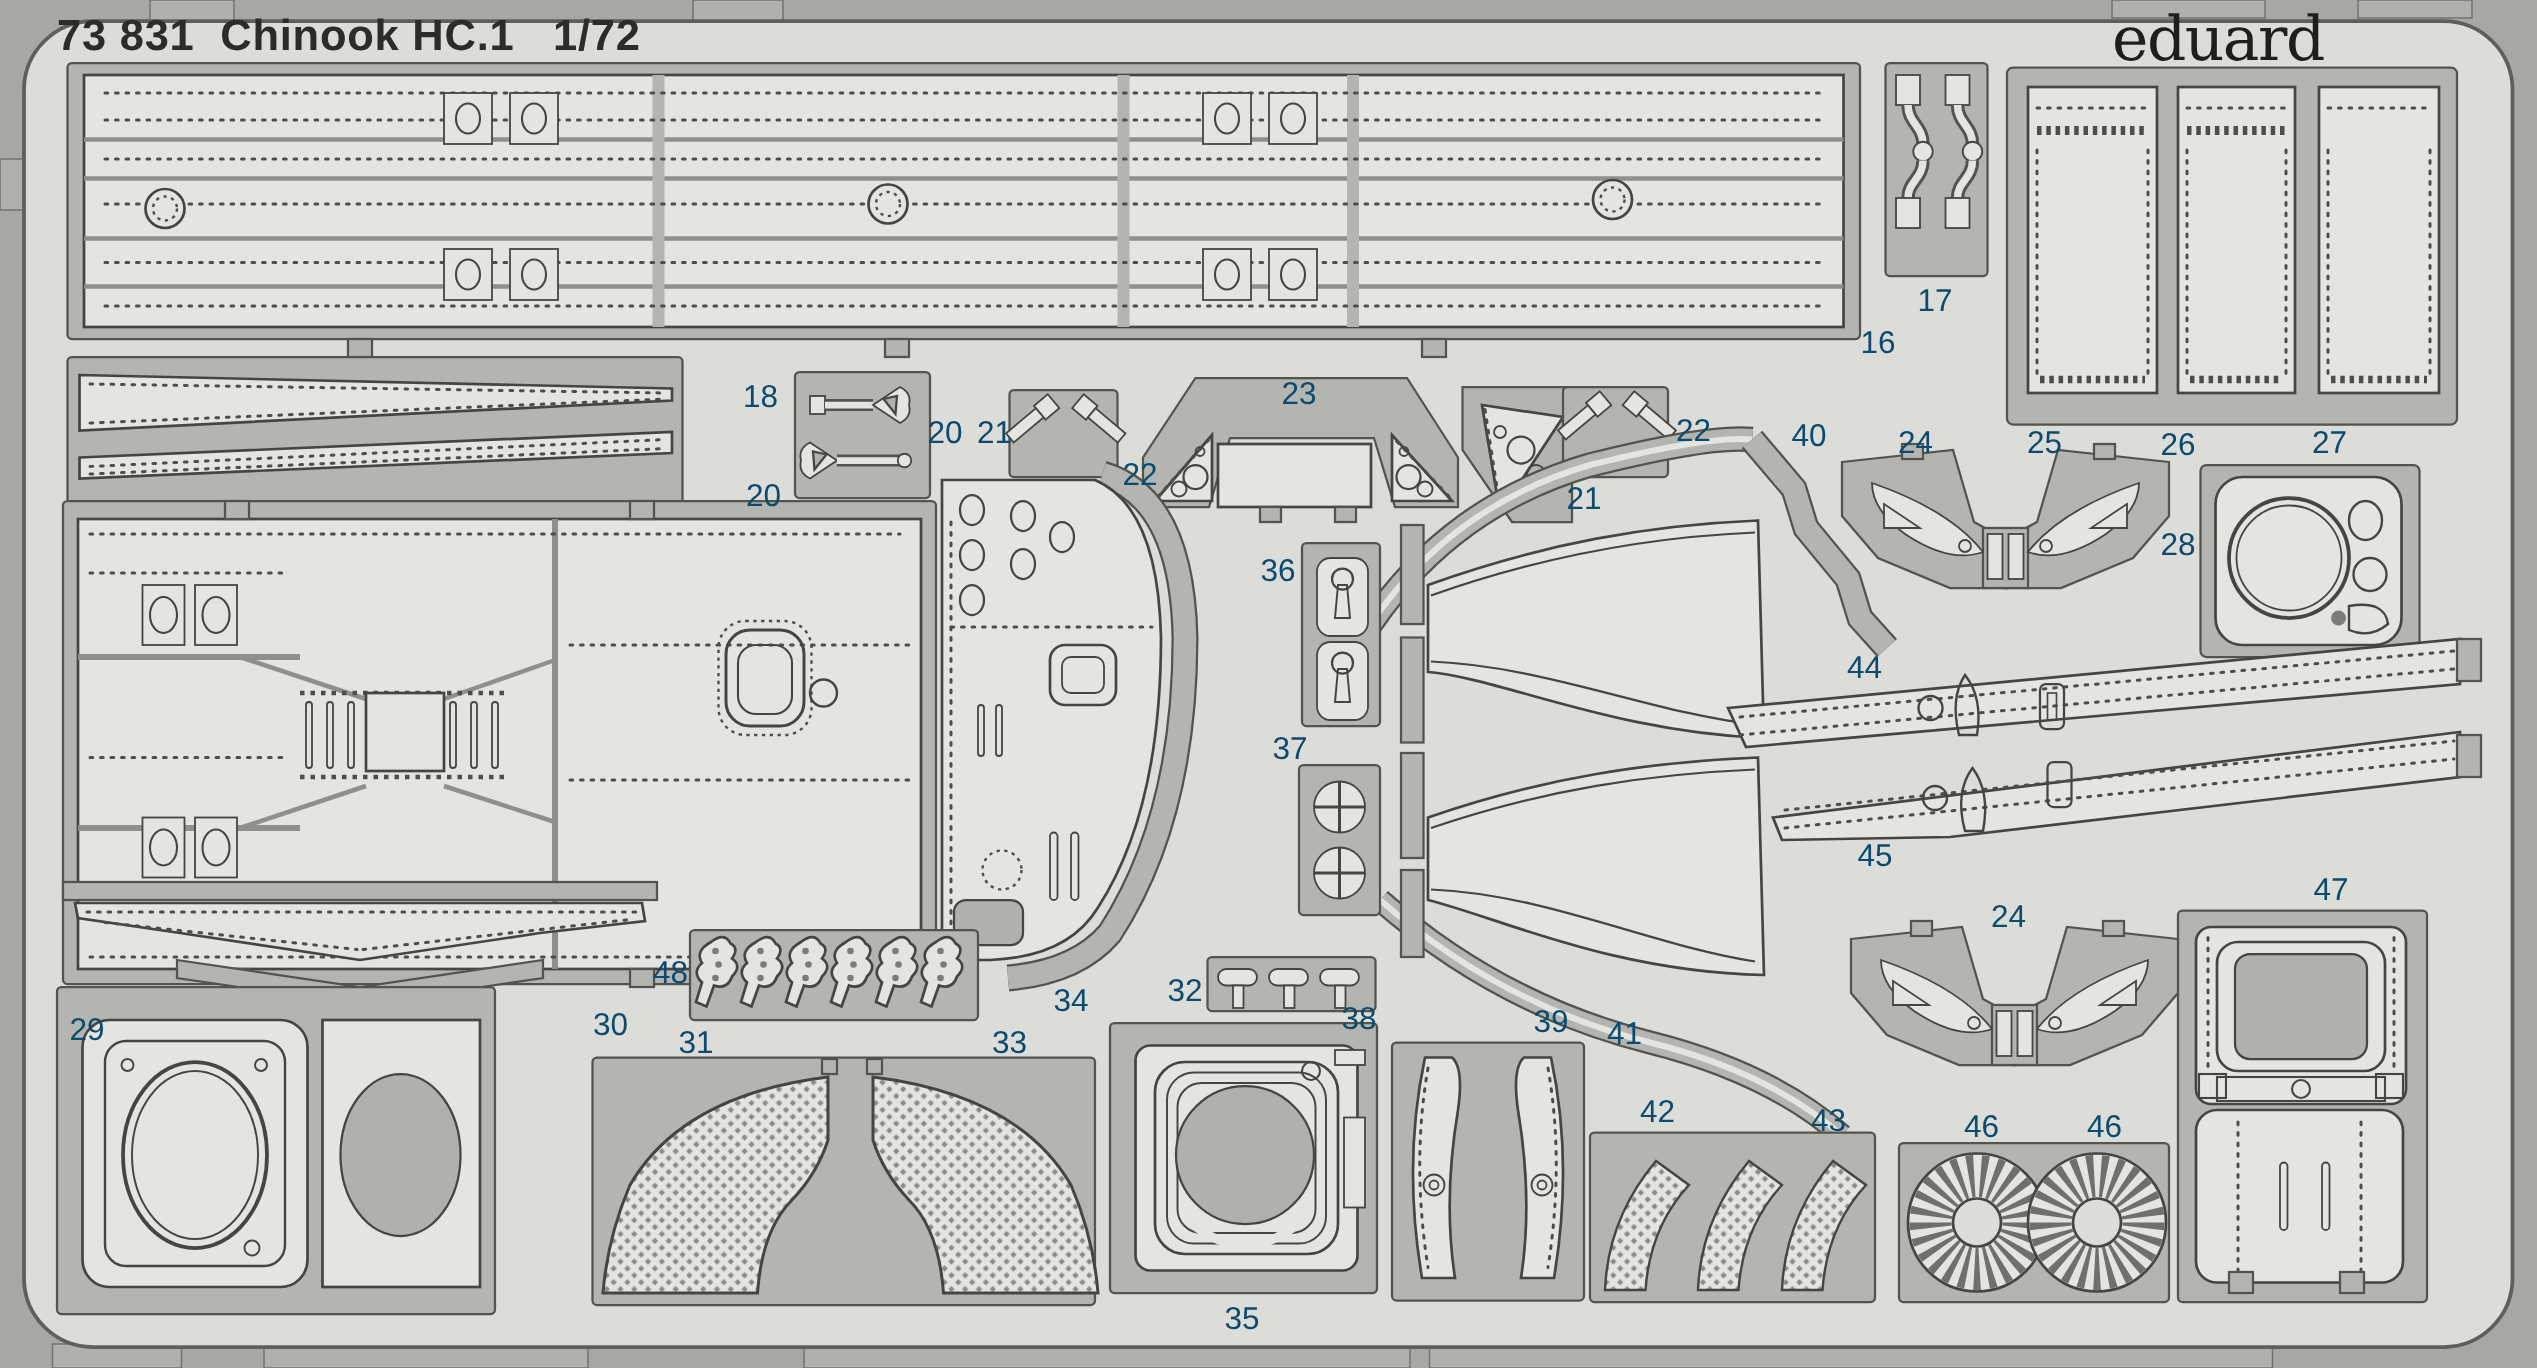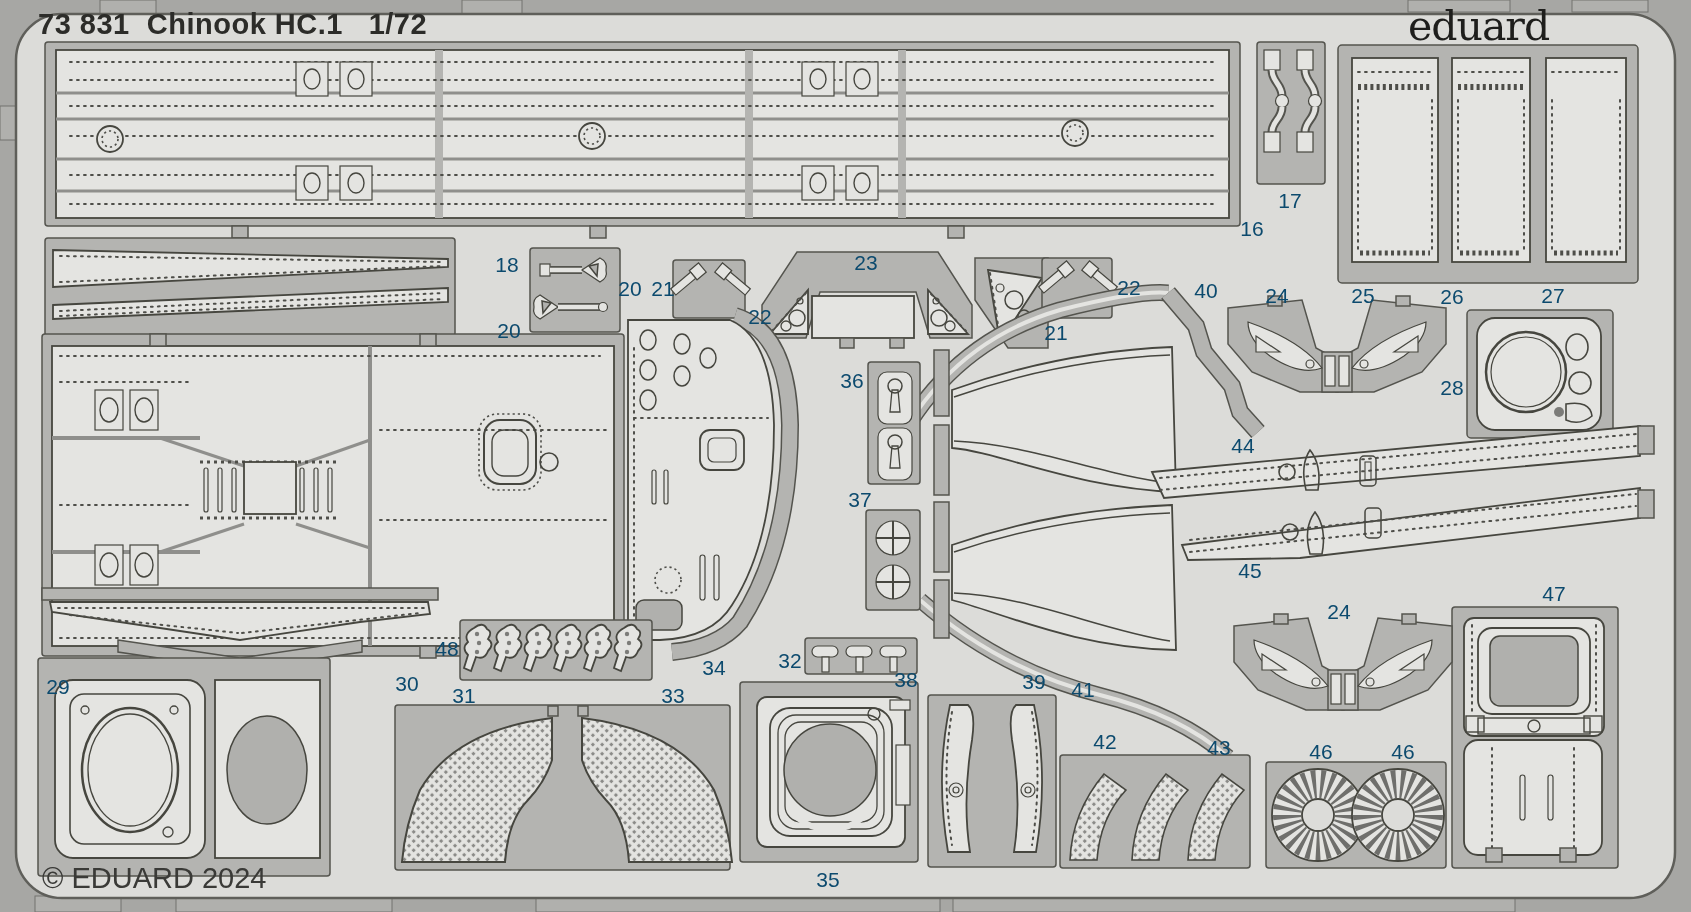--- a/index.html
+++ b/index.html
@@ -519,38 +519,37 @@
     <path class="out" stroke-width="1.6" d="M1315,512 Q1327,528 1322,554 L1310,554 Q1303,528 1315,512 Z"></path>
     <rect x="1365" y="508" width="16" height="30" rx="4" class="out" stroke-width="1.5"></rect>
     <rect x="1638" y="490" width="16" height="28" class="sprueF"></rect>
   </g>
 </svg>
 
 <div class="txt title">
   <span>73 831</span>&nbsp;&nbsp;<span>Chinook HC.1</span>&nbsp;&nbsp;&nbsp;<span>1/72</span>
 </div>
 <div class="txt brand">eduard</div>
-<div class="txt copyright">© EDUARD 2024</div>
 
 <div class="plabel" style="left:1252px;top:229px">16</div>
 <div class="plabel" style="left:1290px;top:201px">17</div>
 <div class="plabel" style="left:507px;top:265px">18</div>
 <div class="plabel" style="left:509px;top:331px">20</div>
 <div class="plabel" style="left:630px;top:289px">20</div>
 <div class="plabel" style="left:663px;top:289px">21</div>
 <div class="plabel" style="left:760px;top:317px">22</div>
 <div class="plabel" style="left:866px;top:263px">23</div>
 <div class="plabel" style="left:1129px;top:288px">22</div>
 <div class="plabel" style="left:1056px;top:333px">21</div>
 <div class="plabel" style="left:1206px;top:291px">40</div>
 <div class="plabel" style="left:1277px;top:296px">24</div>
 <div class="plabel" style="left:1363px;top:296px">25</div>
 <div class="plabel" style="left:1452px;top:297px">26</div>
 <div class="plabel" style="left:1553px;top:296px">27</div>
-<div class="plabel" style="left:1452px;top:388px">28</div>
+<div class="plabel" style="left:1452px;top:364px">28</div>
 <div class="plabel" style="left:852px;top:381px">36</div>
 <div class="plabel" style="left:860px;top:500px">37</div>
 <div class="plabel" style="left:1243px;top:446px">44</div>
 <div class="plabel" style="left:1250px;top:571px">45</div>
 <div class="plabel" style="left:1339px;top:612px">24</div>
 <div class="plabel" style="left:1554px;top:594px">47</div>
 <div class="plabel" style="left:714px;top:668px">34</div>
 <div class="plabel" style="left:790px;top:661px">32</div>
 <div class="plabel" style="left:58px;top:687px">29</div>
 <div class="plabel" style="left:407px;top:684px">30</div>

